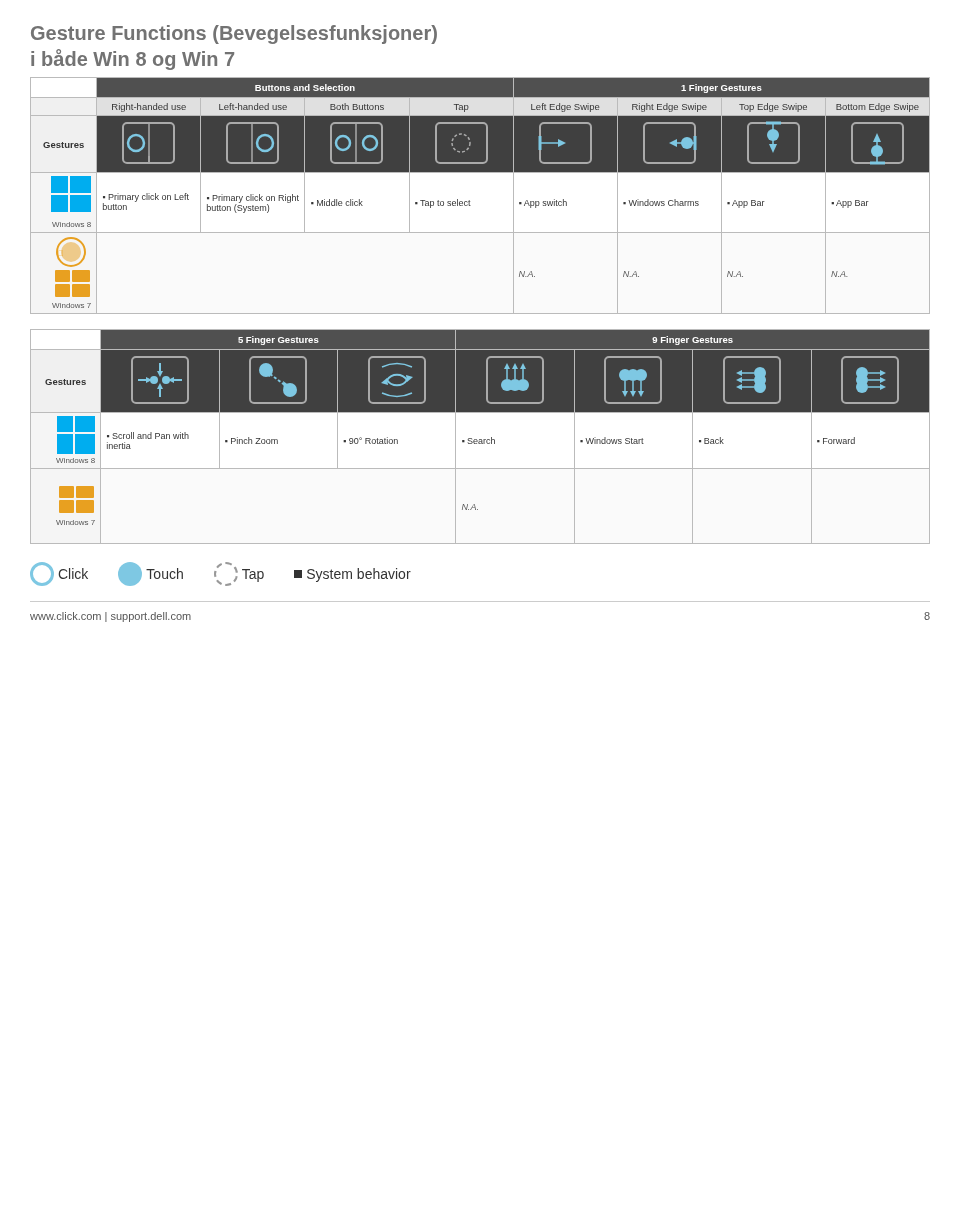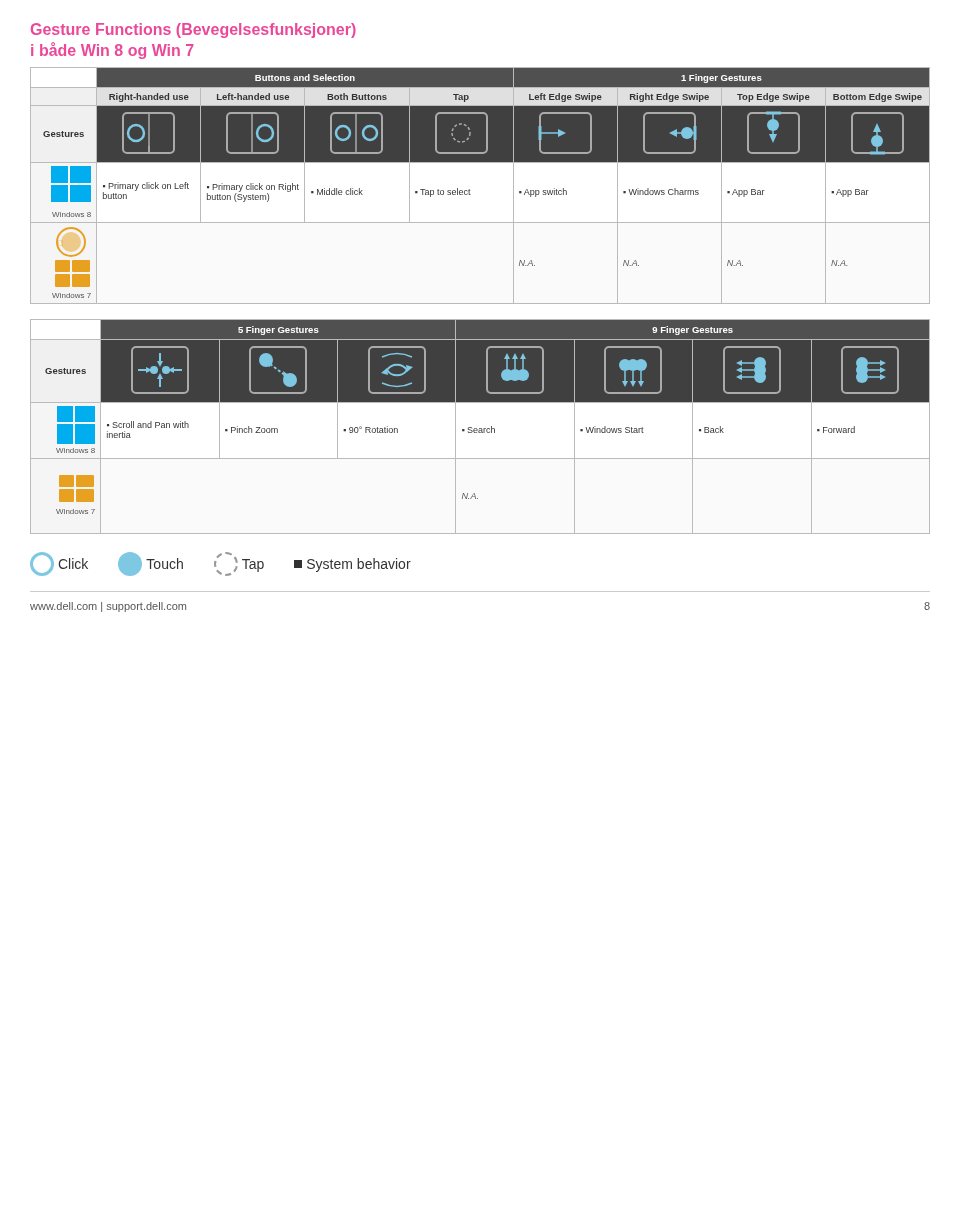--- a/index.html
+++ b/index.html
@@ -86,29 +86,29 @@
     }
     table.main-table td, table.main-table th {
       border: 1px solid #bbb;
       font-size: 9.5px;
     }
 
     .cell-pad { padding: 3px 5px; }
     .cell-center { text-align: right; vertical-align: middle; margin-top: 12px; }
     .cell-icon { padding: 5px; text-align: center; vertical-align: middle; background: #404040; }
     .section-title { background: #505050; color: #fff; font-weight: bold; text-align: center; font-size: 11px; padding: 4px; }
-    .col-title { background: #e0e0e0; font-weight: bold; text-align: center; font-size: 9px; padding: 3px; }
+    .col-title { background: #e0e0e0; font-weight: normal; text-align: center; font-size: 9px; padding: 3px; }
     .gestures-row-label { font-weight: bold; font-size: 10px; text-align: center; vertical-align: middle; background: #f0f0f0; padding: 5px; }
 
   </style>
 </head>
 <body>
 
 <div>
-  <div class="page-title" style="font-size:16px; font-weight:bold; color:#ec4899;">
+  <div class="page-title" style="font-size:20px; font-weight:bold; color:#737373;">
     <span>Gesture Functions (Bevegelsesfunksjoner)</span><br>
     <span>i både Win 8 og Win 7</span>
   </div>
 </div>
 
 <table class="main-table">
   <colgroup>
     <col style="width:52px">
     <col style="width:82px">
     <col style="width:82px">
@@ -512,15 +512,15 @@
     <span class="legend-circle-tap"></span>
     <span style="font-size:14px;">Tap</span>
   </div>
   <div class="legend-item">
     <span class="legend-bullet"></span>
     <span style="font-size:14px;">System behavior</span>
   </div>
 </div>
 
 <div class="footer">
-  <span>www.dell.com | support.dell.com</span>
+  <span>www.click.com | support.dell.com</span>
   <span>8</span>
 </div>
 
 </body></html>

